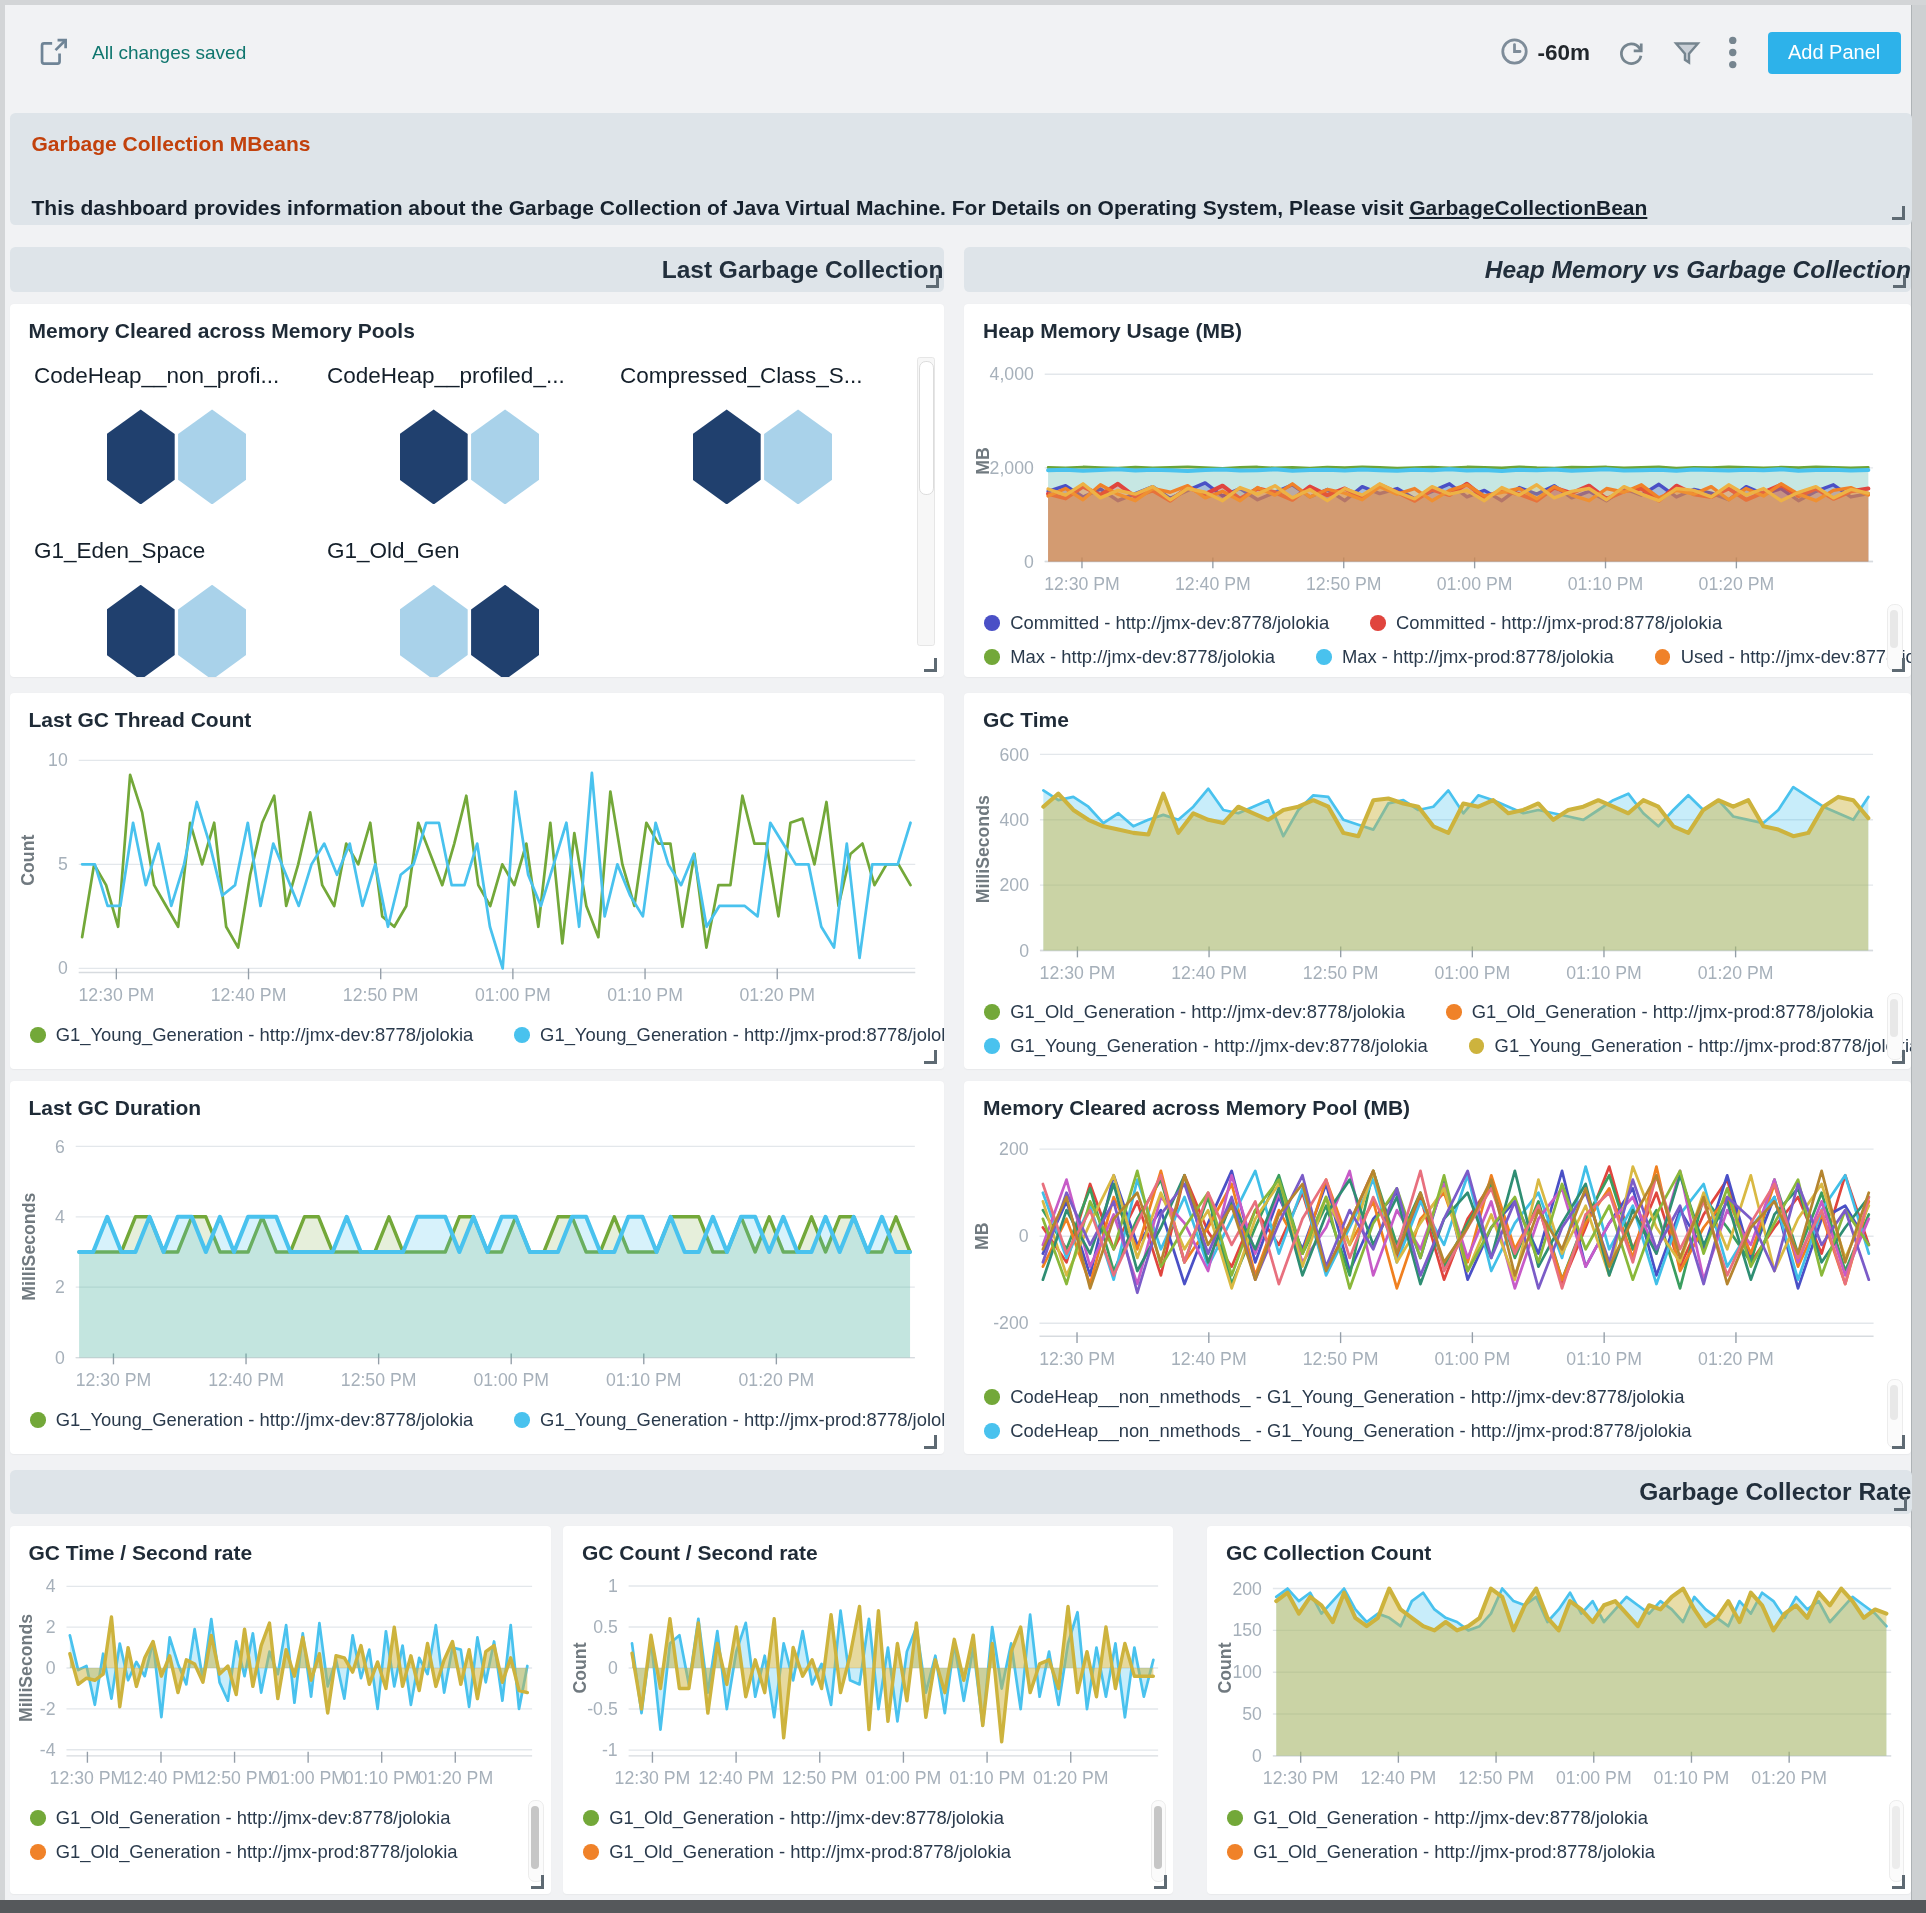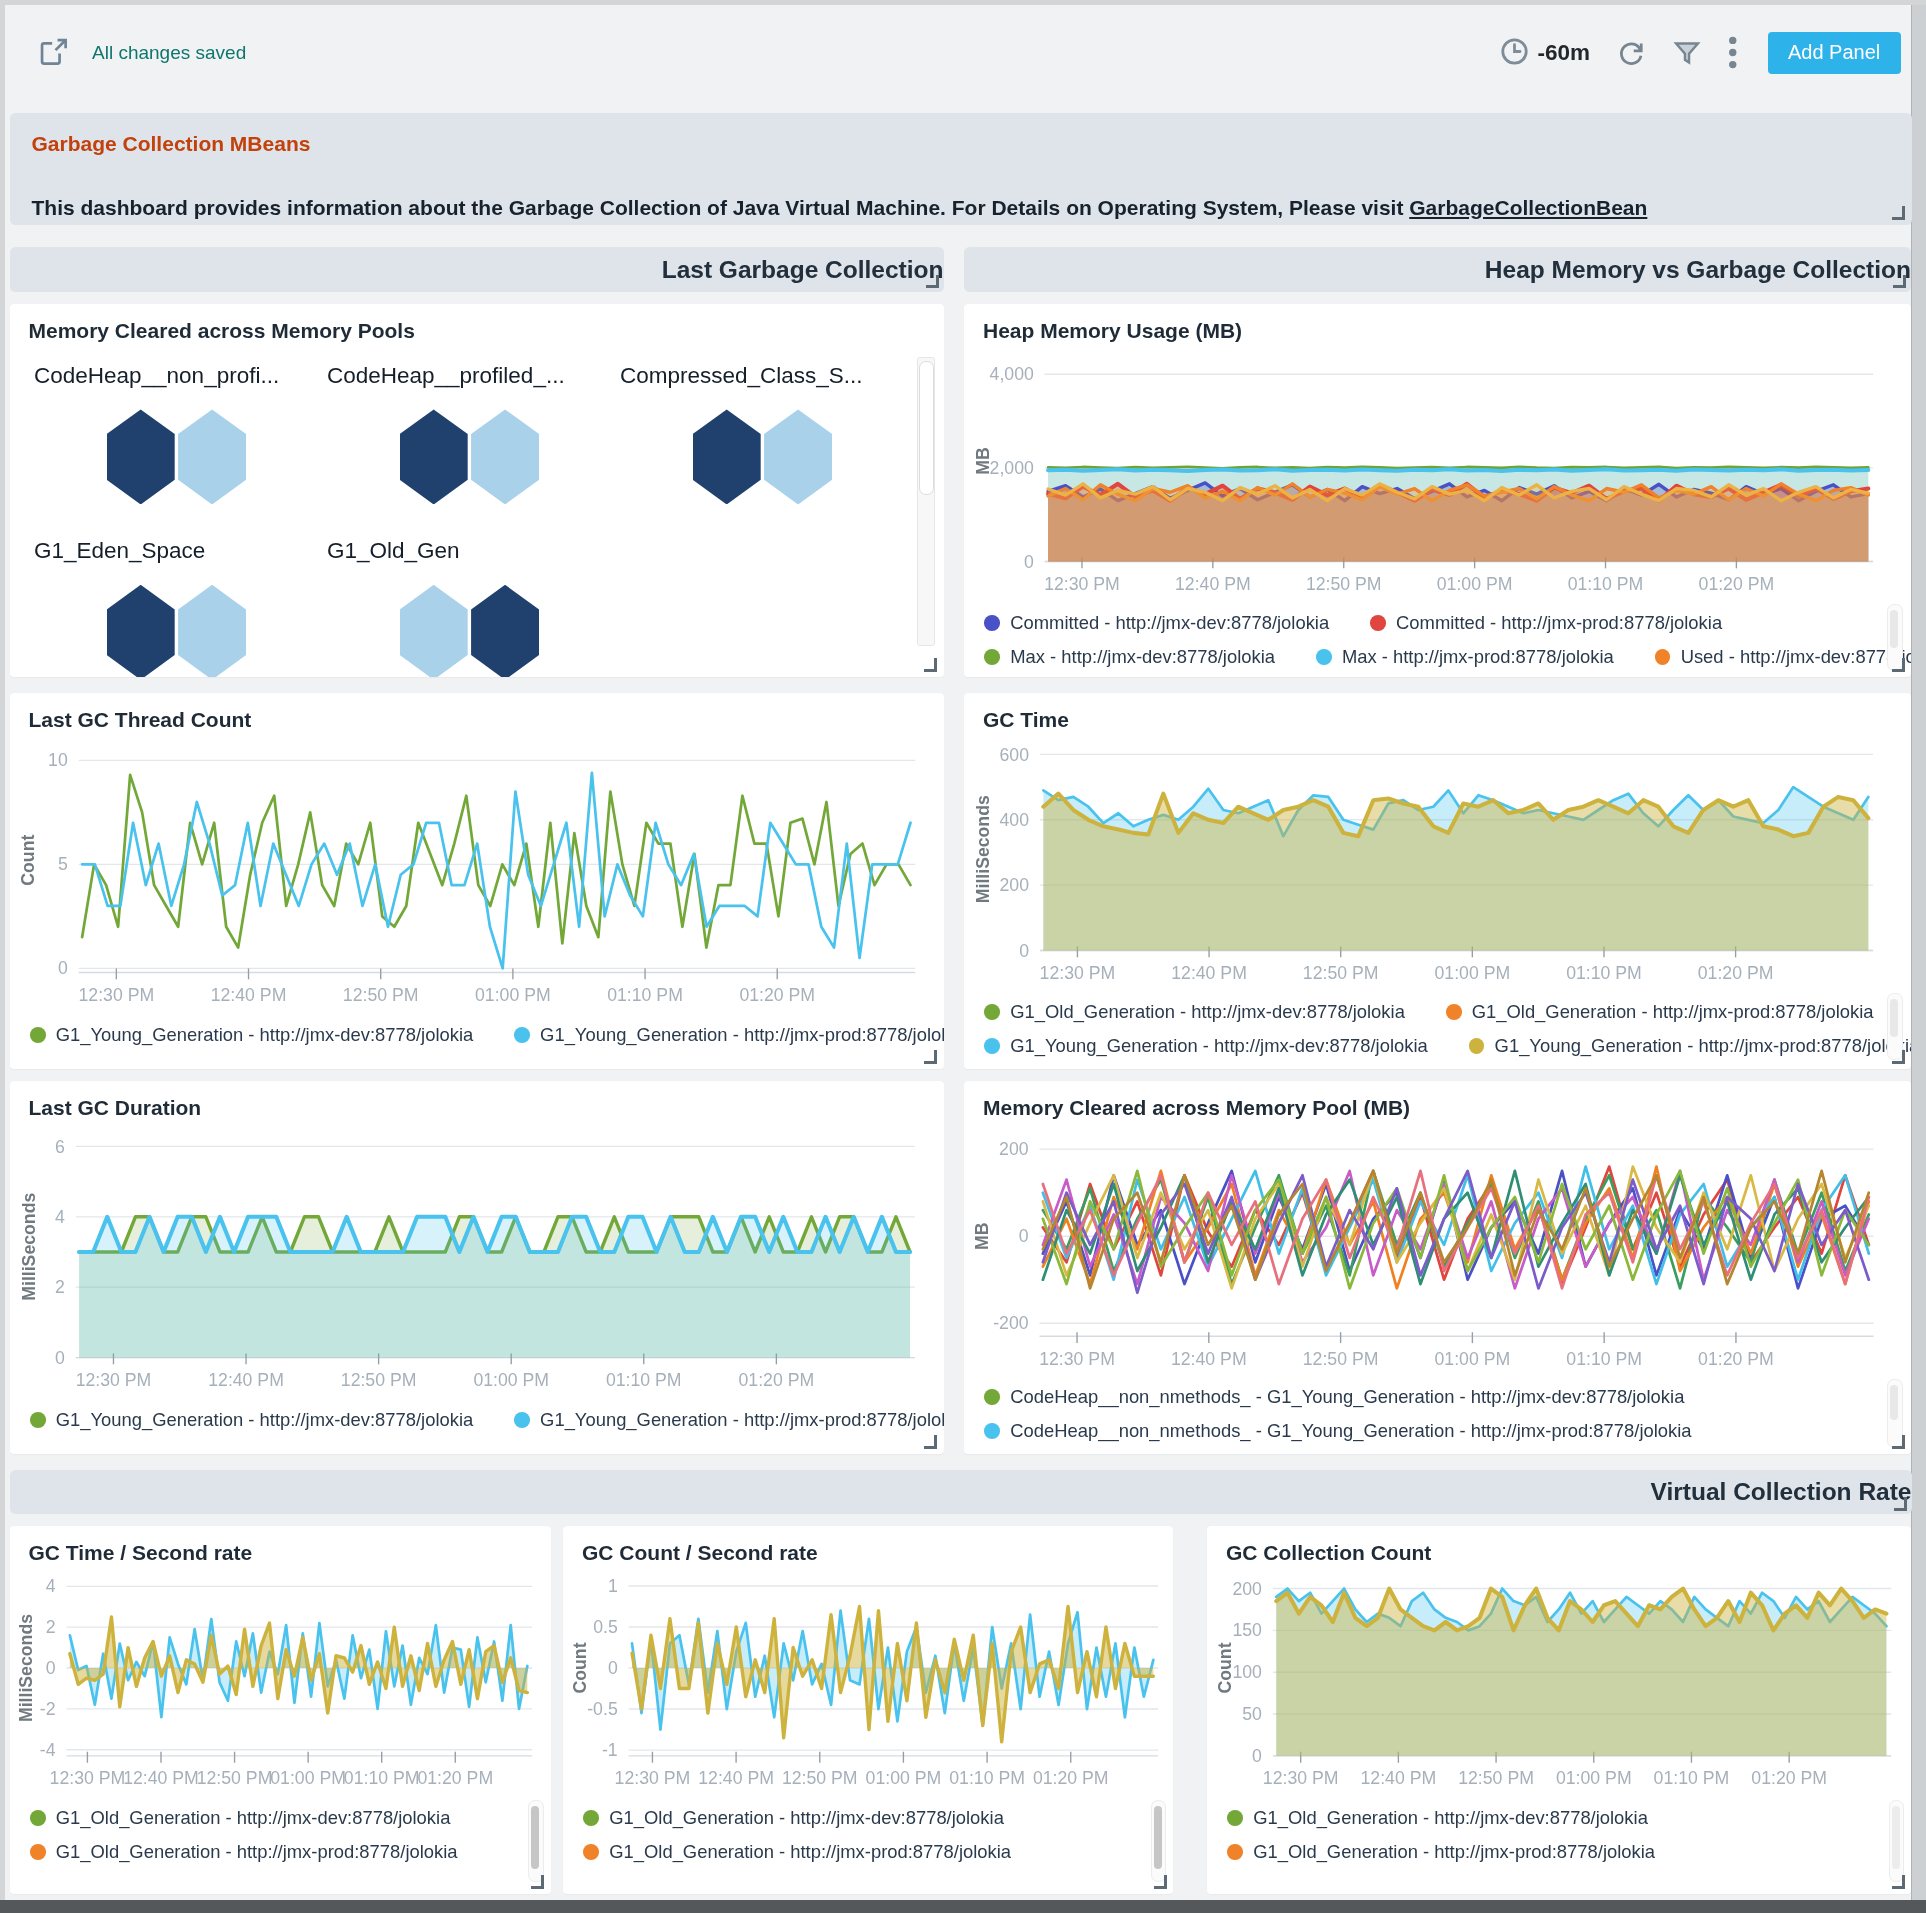--- a/index.html
+++ b/index.html
@@ -106,21 +106,21 @@
         <span>This dashboard provides information about the Garbage Collection of Java Virtual Machine. For Details on Operating System, Please visit </span><a href="#">GarbageCollectionBean</a>
       </div>
     </div>
     <div class="resize"></div>
   </div>
 
   <div class="gpanel rowhead" style="left:9.5px;top:247px;width:934px;height:45px;">
     <span>Last Garbage Collection</span>
     <div class="resize" style="right:4.8px;bottom:4.1px;"></div>
   </div>
-  <div class="gpanel rowhead" style="left:964px;top:247px;width:947px;height:45px;">
+  <div class="gpanel rowhead" style="left:964px;top:247px;width:947px;height:45px;font-style:italic;">
     <span>Heap Memory vs Garbage Collection</span>
     <div class="resize" style="right:4.8px;bottom:4.1px;"></div>
   </div>
 
   <div class="panel" style="left:9.5px;top:304px;width:934px;height:373px;">
     <div class="ptitle">Memory Cleared across Memory Pools</div>
     <div class="hexgrid">
         <div>
           <div class="hex-label">CodeHeap__non_profi...</div>
           <div class="hex-pair">
@@ -425,21 +425,21 @@
           </span>
         </div>
       </div>
     <div class="lscroll" style="right:8.2px;top:298px;height:67px;">
         <div class="lthumb" style="height:35px;background:#e8e8e8;"></div>
       </div>
     <div class="resize"></div>
   </div>
 
   <div class="gpanel rowhead" style="left:9.5px;top:1470px;width:1902px;height:44px;">
-    <span>Virtual Collection Rate</span>
+    <span>Garbage Collector Rate</span>
     <div class="resize" style="right:4.8px;bottom:3.4px;"></div>
   </div>
 
   <div class="panel" style="left:9.5px;top:1526px;width:541px;height:368px;">
     <div class="ptitle">GC Time / Second rate</div>
     <div class="chart" style="left:2.7px;top:46px;width:531px;height:222px;"><svg width="531" height="222" viewBox="0 0 780 326">
           <line x1="80" x2="764" y1="261" y2="261" stroke="#e3e7eb" stroke-width="2"></line>
           <text x="64" y="270" text-anchor="end" fill="#a6b0ba" font-size="26">-4</text>
           <line x1="80" x2="764" y1="201" y2="201" stroke="#e3e7eb" stroke-width="2"></line>
           <text x="64" y="210" text-anchor="end" fill="#a6b0ba" font-size="26">-2</text>

